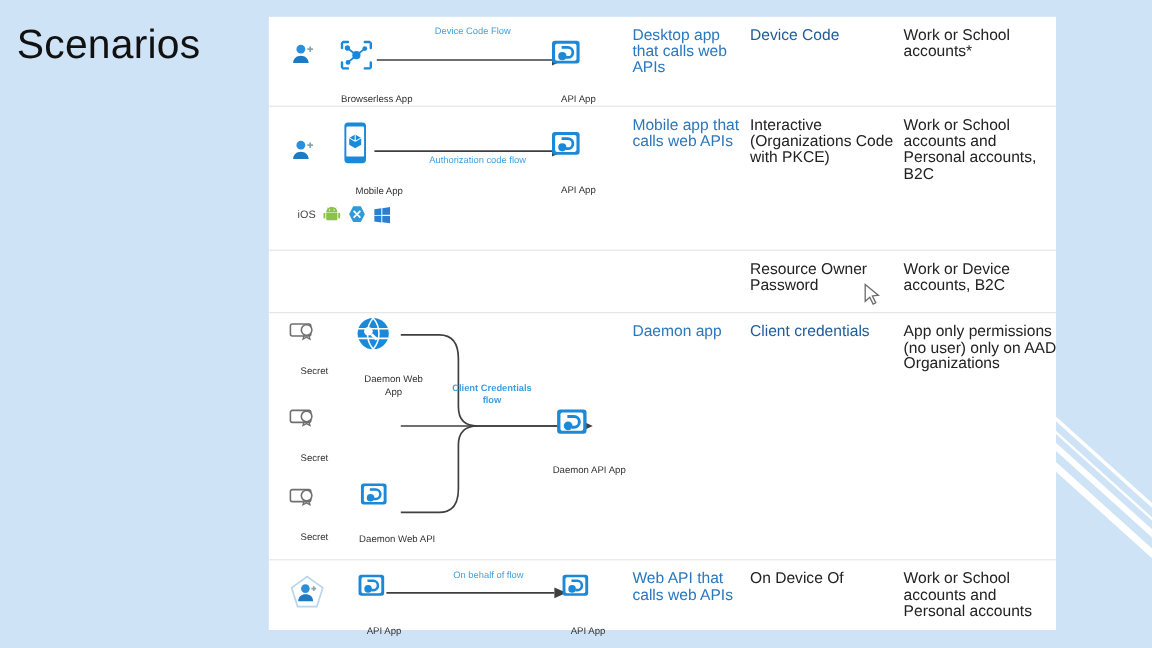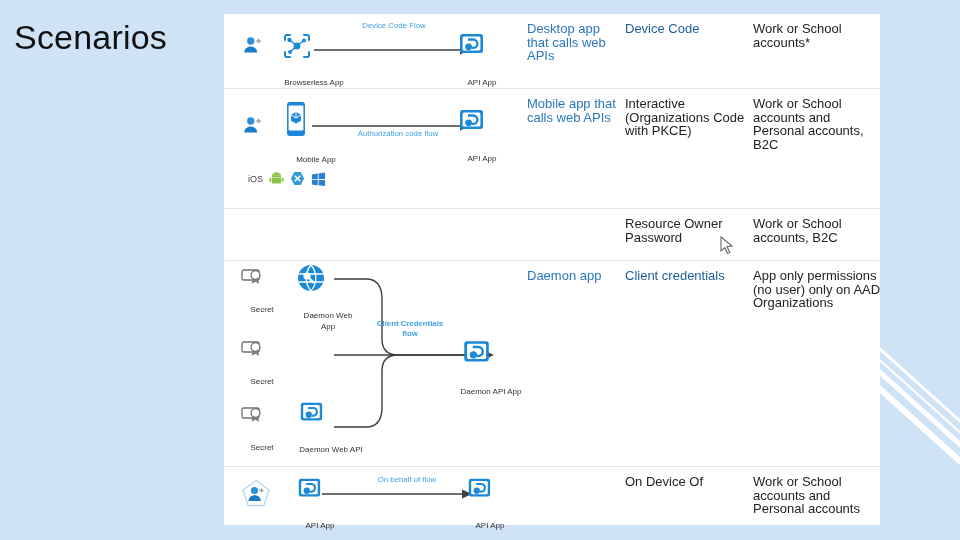--- a/index.html
+++ b/index.html
@@ -187,21 +187,21 @@
       <div class="col c-app">Mobile app that calls web APIs</div>
       <div class="col c-flow dark">Interactive (Organizations Code with PKCE)</div>
       <div class="col c-acct">Work or School accounts and Personal accounts, B2C</div>
     </div>
   </div>
 
   <div class="row r3">
     <div class="cols">
       <div class="col c-app"></div>
       <div class="col c-flow dark">Resource Owner Password</div>
-      <div class="col c-acct">Work or School accounts, B2C</div>
+      <div class="col c-acct">Work or Device accounts, B2C</div>
     </div>
   </div>
 
   <div class="row r4">
     <div class="diagram">
 
       <div class="node" style="left:16px;top:6px;width:44px;">
         <svg width="26" height="20" viewBox="0 0 26 20">
           <rect x="2" y="3" width="17" height="10" rx="1.6" fill="none" stroke="#6f6f6f" stroke-width="1.3"></rect>
           <circle cx="15.5" cy="8" r="4.4" fill="#ffffff" stroke="#6f6f6f" stroke-width="1.3"></circle>
@@ -308,20 +308,21 @@
           <rect x="4" y="2" width="23" height="19" rx="2.5" fill="#1b88d8"></rect>
           <rect x="6.6" y="4.4" width="17.8" height="14.2" rx="1.5" fill="#ffffff"></rect>
           <path d="M12 7.5h5.2a4.2 4.2 0 0 1 0 8.4h-1.6" stroke="#1b88d8" stroke-width="2.3" fill="none"></path>
           <circle cx="12.6" cy="14.8" r="3.4" fill="#1b88d8"></circle>
         </svg>
         <div class="cap">API App</div>
       </div>
     </div>
 
     <div class="cols">
+      <div class="col c-app">Web API that calls web APIs</div>
       <div class="col c-flow dark">On Device Of</div>
       <div class="col c-acct">Work or School accounts and Personal accounts</div>
     </div>
   </div>
 
 </div>
 
 <svg class="cursor" id="mouse-cursor" width="14" height="19" viewBox="0 0 14 19" style="left: 720px; top: 236px;">
   <path d="M1 1l11 9-5 .6 2.8 5.7-2.2 1.1-2.8-5.7L1 15z" fill="#ffffff" stroke="#6a6a6a" stroke-width="1.1"></path>
 </svg>

